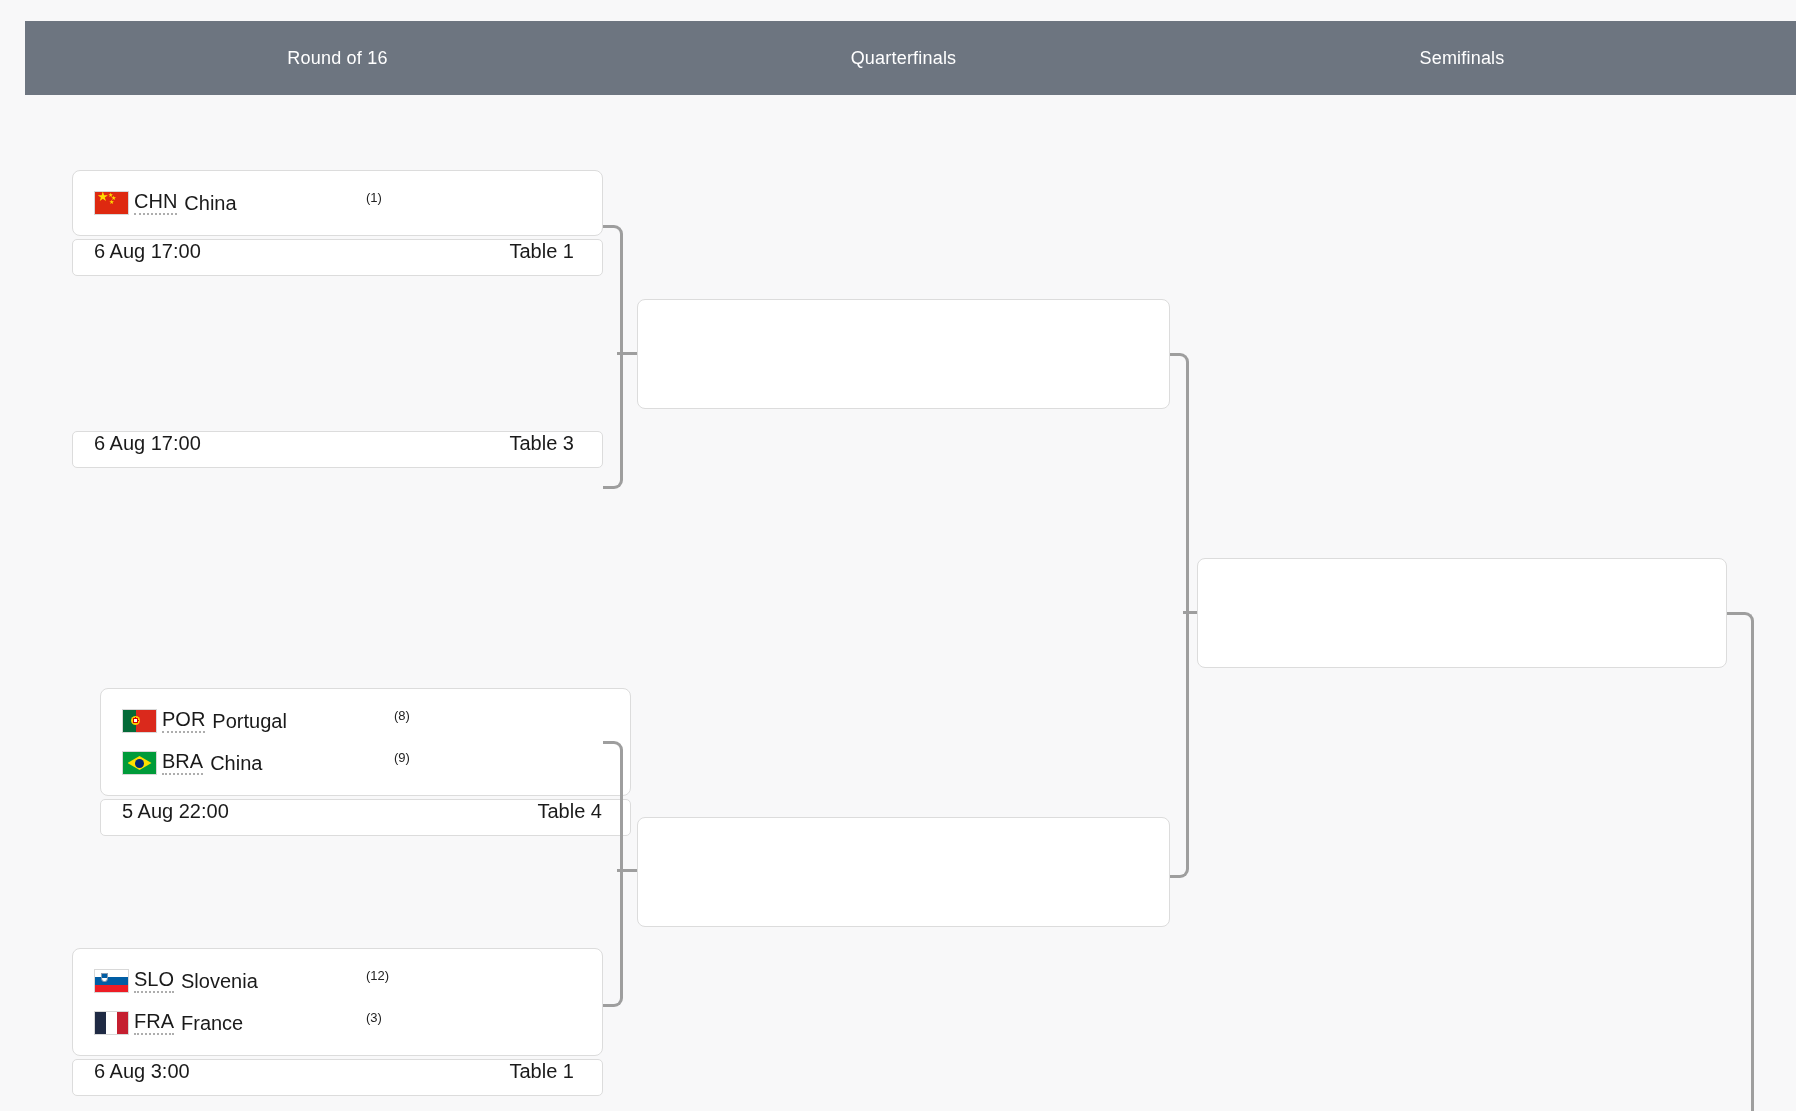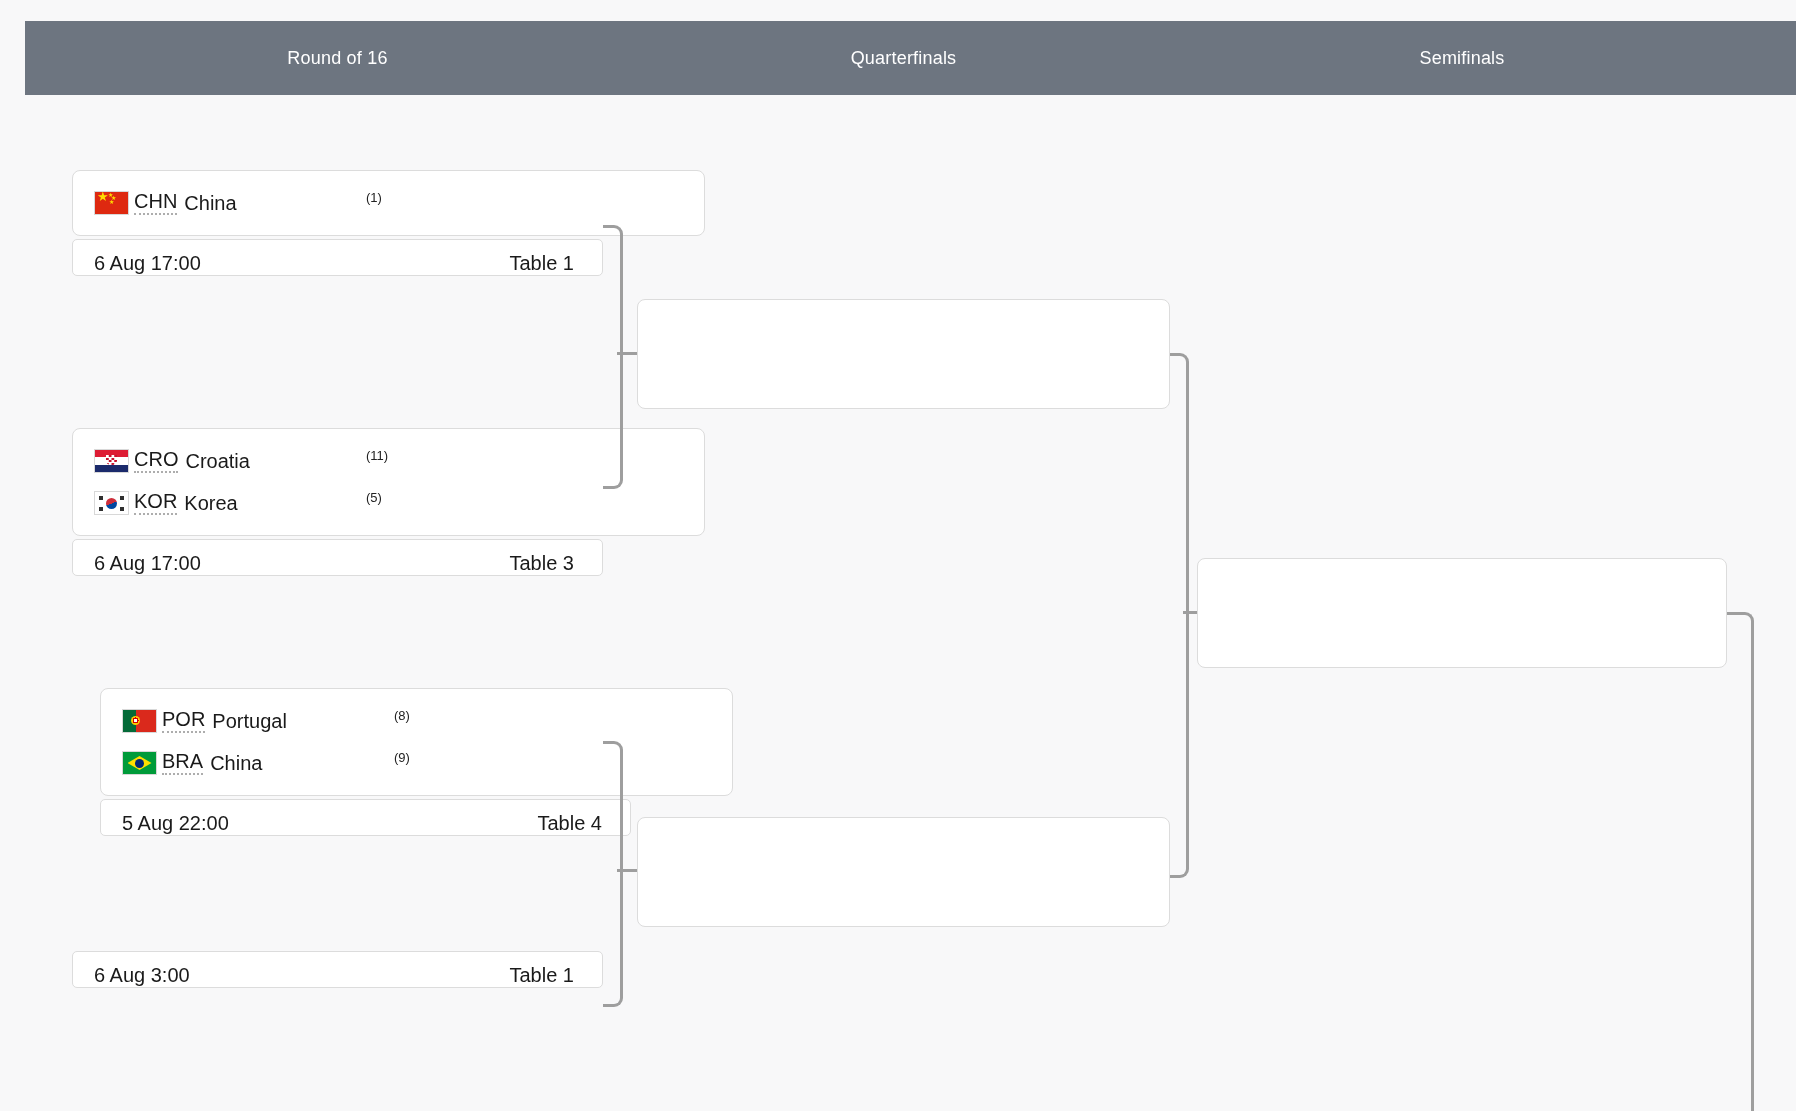--- a/index.html
+++ b/index.html
@@ -9,31 +9,31 @@
   
   .phase-bar{position:absolute;left:25px;top:21px;width:1750px;height:74px;background:#6d7580;padding-left:44px;}
   .phase-label{position:absolute;top:0;height:74px;display:flex;align-items:center;justify-content:center;
                color:#ffffff;font-size:18px;letter-spacing:.2px;}
   .phase-r16{left:47px;width:531px;}
   .phase-qf{left:612px;width:533px;}
   .phase-sf{left:1172px;width:530px;}
 
   
   .match{position:absolute;left:72px;width:531px;}
-  .teams{box-sizing:border-box;width:633px;background:#fff;border:1px solid #dcdcdc;border-radius:8px;
+  .teams{box-sizing:border-box;width:531px;background:#fff;border:1px solid #dcdcdc;border-radius:8px;
          padding:11px 0;}
   .team{position:relative;height:42px;display:flex;align-items:center;}
   .flag{flex:none;position:relative;width:33px;height:22px;margin-left:22px;overflow:hidden;
         box-shadow:0 0 0 1px #d8d8d8;background:#eee;}
   .code{margin-left:6px;font-size:20px;line-height:1.05;border-bottom:2px dotted #adadad;
         padding-bottom:1px;cursor:help;}
   .name{margin-left:7px;font-size:20px;}
   .seed{position:absolute;left:293px;top:9px;font-size:13px;line-height:1;color:#222;}
   .meta{box-sizing:border-box;margin-top:3px;width:531px;height:37px;background:#fff;
-        border:1px solid #dcdcdc;border-radius:5px;display:flex;align-items:flex-end;
+        border:1px solid #dcdcdc;border-radius:5px;display:flex;align-items:flex-start;
         justify-content:space-between;padding:0 28px 0 21px;font-size:20px;}
 
   .m1{top:170px;} .m2{top:428px;} .m3{top:688px;margin-left:28px;} .m4{top:948px;}
 
   
   .slot{position:absolute;box-sizing:border-box;background:#fff;border:1px solid #dcdcdc;border-radius:8px;}
   .qf1{left:637px;top:299px;width:533px;height:110px;}
   .qf2{left:637px;top:817px;width:533px;height:110px;}
   .sf1{left:1197px;top:558px;width:530px;height:110px;}
 
@@ -99,34 +99,20 @@
         <span class="seed">(1)</span>
       </div>
     </div>
     <div class="meta">
       <span>6 Aug 17:00</span>
       <span>Table 1</span>
     </div>
   </div>
 
   <div class="match m2">
-    <div class="teams">
-      <div class="team">
-        <span class="flag" data-flag="CRO"></span>
-        <span class="code">CRO</span>
-        <span class="name">Croatia</span>
-        <span class="seed">(11)</span>
-      </div>
-      <div class="team">
-        <span class="flag" data-flag="KOR"></span>
-        <span class="code">KOR</span>
-        <span class="name">Korea</span>
-        <span class="seed">(5)</span>
-      </div>
-    </div>
     <div class="meta">
       <span>6 Aug 17:00</span>
       <span>Table 3</span>
     </div>
   </div>
 
   <div class="match m3">
     <div class="teams">
       <div class="team">
         <span class="flag" data-flag="POR"></span>
@@ -141,20 +127,34 @@
         <span class="seed">(9)</span>
       </div>
     </div>
     <div class="meta">
       <span>5 Aug 22:00</span>
       <span>Table 4</span>
     </div>
   </div>
 
   <div class="match m4">
+    <div class="teams">
+      <div class="team">
+        <span class="flag" data-flag="SLO"></span>
+        <span class="code">SLO</span>
+        <span class="name">Slovenia</span>
+        <span class="seed">(12)</span>
+      </div>
+      <div class="team">
+        <span class="flag" data-flag="FRA"></span>
+        <span class="code">FRA</span>
+        <span class="name">France</span>
+        <span class="seed">(3)</span>
+      </div>
+    </div>
     <div class="meta">
       <span>6 Aug 3:00</span>
       <span>Table 1</span>
     </div>
   </div>
 
   <div class="slot qf1"></div>
   <div class="slot qf2"></div>
   <div class="slot sf1"></div>
 

